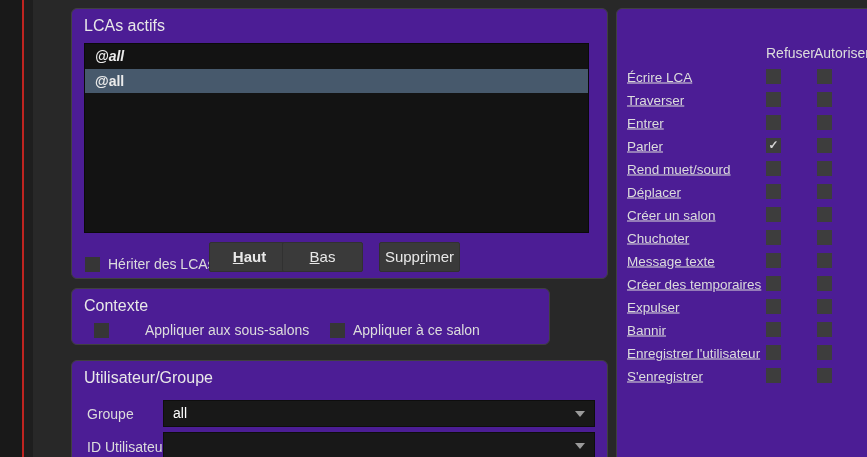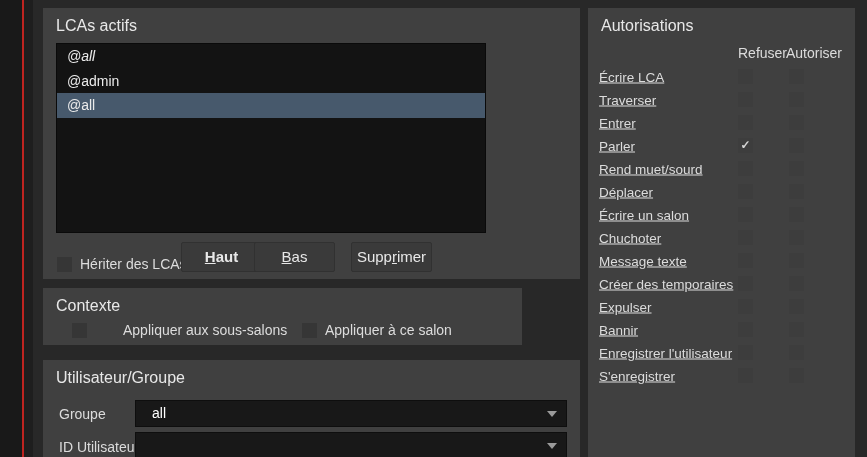--- a/index.html
+++ b/index.html
@@ -12,35 +12,36 @@
     --selection:#47596c;
     --redline:#bf2420;
     --checkmark:#d6d6d6;
   }
   .strip0 { position:absolute; left:0; top:0; width:22px; height:457px; background:#191919; }
   .redline { position:absolute; left:22px; top:0; width:2px; height:457px; background:var(--redline); }
   .strip1 { position:absolute; left:24px; top:0; width:9px; height:457px; background:#1e1e1e; }
 
   .groupbox {
     position:absolute;
-    background:#404040;
+    background:#4c1d95;
     border:1px solid #404040;
-    border-radius:0;
+    border-radius:6px;
+    margin-left:28px;
   }
   #lca-box  { left:43px;  top:8px;   width:537px; height:271px; }
   #ctx-box  { left:43px;  top:288px; width:479px; height:57px;  }
   #user-box { left:43px;  top:360px; width:537px; height:120px; }
   #perm-box { left:588px; top:8px;   width:267px; height:470px; }
 
   .gb-title { position:absolute; left:12px; top:8px; font-size:16px; color:#e8e8e8; white-space:nowrap; }
 
   
   .acl-list {
-    position:absolute; left:12px; top:34px; width:430px; height:190px;
-    background:#131313; border:1px solid #0a0a0a; overflow:hidden;
+    position:absolute; left:12px; top:34px; width:505px; height:190px;
+    background:#131313; border:1px solid #0a0a0a; overflow:hidden;font-weight:bold;
   }
   .acl-item { height:24.5px; line-height:24.5px; padding-left:10px; font-size:14px; color:#ebebeb; }
   .acl-item.inherited { font-style:italic; }
   .acl-item.selected  { background:var(--selection); }
 
   
   .checkbox {
     width:15px; height:15px; background:#3d3d3d; display:inline-block;
     position:relative; flex:0 0 15px;
   }
@@ -66,31 +67,31 @@
   .btn:nth-of-type(1) { left:137px; width:81px;font-weight:bold; }
   .btn:nth-of-type(2) { left:210px; width:81px; }
   .btn:nth-of-type(3) { left:307px; width:81px; }
   .btn:nth-of-type(4) { left:392px; width:128px; }
 
   
   .ctx-cb {
     position:absolute; top:33px;
     display:flex; align-items:center; gap:8px; font-size:14px; color:#dcdcdc; white-space:nowrap;
   }
-  .ctx-cb:nth-of-type(1) { left:28px;gap:36px; }
+  .ctx-cb:nth-of-type(1) { left:22px;gap:36px; }
   .ctx-cb:nth-of-type(2) { left:258px; }
 
   
   .field-label { position:absolute; left:15px; font-size:14px; color:#dcdcdc; white-space:nowrap; }
   #group-label { top:45px; }
   #userid-label { top:78px; }
   .combo {
     position:absolute; left:91px; width:432px; height:27px;
     background:#181818; border:1px solid #0e0e0e;
-    font-size:14px; color:#ffffff; line-height:25px; padding-left:16px;
+    font-size:14px; color:#ffffff; line-height:25px; padding-left:9px;
   }
   #group-combo  { top:39px; }
   #userid-combo { top:71px; }
   .combo-arrow {
     position:absolute; right:9px; top:10px; width:0; height:0;
     border-left:5px solid transparent; border-right:5px solid transparent;
     border-top:6px solid #9a9a9a;
   }
 
   
@@ -110,21 +111,20 @@
 <body style="--selection: #47596c; --redline: #bf2420; --checkmark: #d6d6d6;">
 
 <div class="strip0"></div>
 <div class="redline"></div>
 <div class="strip1"></div>
 
 <div class="groupbox" id="lca-box">
   <div class="gb-title">LCAs actifs</div>
   <div class="acl-list" id="acl-list">
       <div class="acl-item inherited">@all</div>
-      <div class="acl-item">@admin</div>
       <div class="acl-item selected">@all</div>
     </div>
   <div class="inherit-row">
     <span class="checkbox" id="inherit-cb"></span>
     <span>Hériter des LCAs</span>
   </div>
   <div class="btn-row" id="lca-buttons">
       <div class="btn"><span class="pre"></span><span class="key">H</span><span class="post">aut</span></div>
       <div class="btn"><span class="pre"></span><span class="key">B</span><span class="post">as</span></div>
       <div class="btn"><span class="pre">Supp</span><span class="key">r</span><span class="post">imer</span></div>
@@ -153,21 +153,20 @@
     <span class="combo-arrow"></span>
   </div>
   <div class="field-label" id="userid-label">ID Utilisateur</div>
   <div class="combo" id="userid-combo">
     <span></span>
     <span class="combo-arrow"></span>
   </div>
 </div>
 
 <div class="groupbox" id="perm-box">
-  <div class="gb-title">Autorisations</div>
   <div class="perm-headers">
     <span class="col-deny">Refuser</span>
     <span class="col-allow">Autoriser</span>
   </div>
   <div class="perm-rows" id="perm-rows">
       <div class="perm-row">
     <span class="perm-label">Écrire LCA</span>
     <span class="checkbox cb-deny"></span>
     <span class="checkbox cb-allow"></span>
   </div>
@@ -190,21 +189,21 @@
     <span class="perm-label">Rend muet/sourd</span>
     <span class="checkbox cb-deny"></span>
     <span class="checkbox cb-allow"></span>
   </div>
       <div class="perm-row">
     <span class="perm-label">Déplacer</span>
     <span class="checkbox cb-deny"></span>
     <span class="checkbox cb-allow"></span>
   </div>
       <div class="perm-row">
-    <span class="perm-label">Écrire un salon</span>
+    <span class="perm-label">Créer un salon</span>
     <span class="checkbox cb-deny"></span>
     <span class="checkbox cb-allow"></span>
   </div>
       <div class="perm-row">
     <span class="perm-label">Chuchoter</span>
     <span class="checkbox cb-deny"></span>
     <span class="checkbox cb-allow"></span>
   </div>
       <div class="perm-row">
     <span class="perm-label">Message texte</span>

